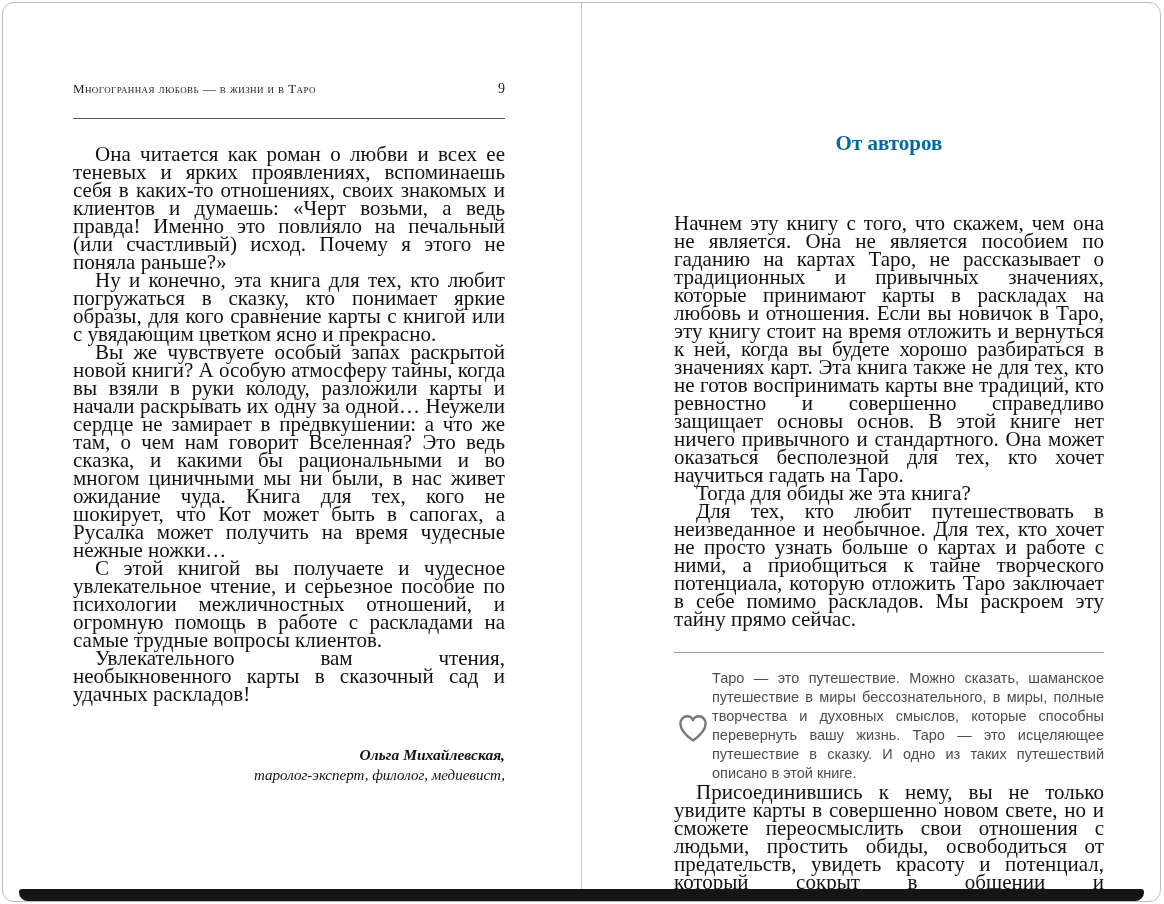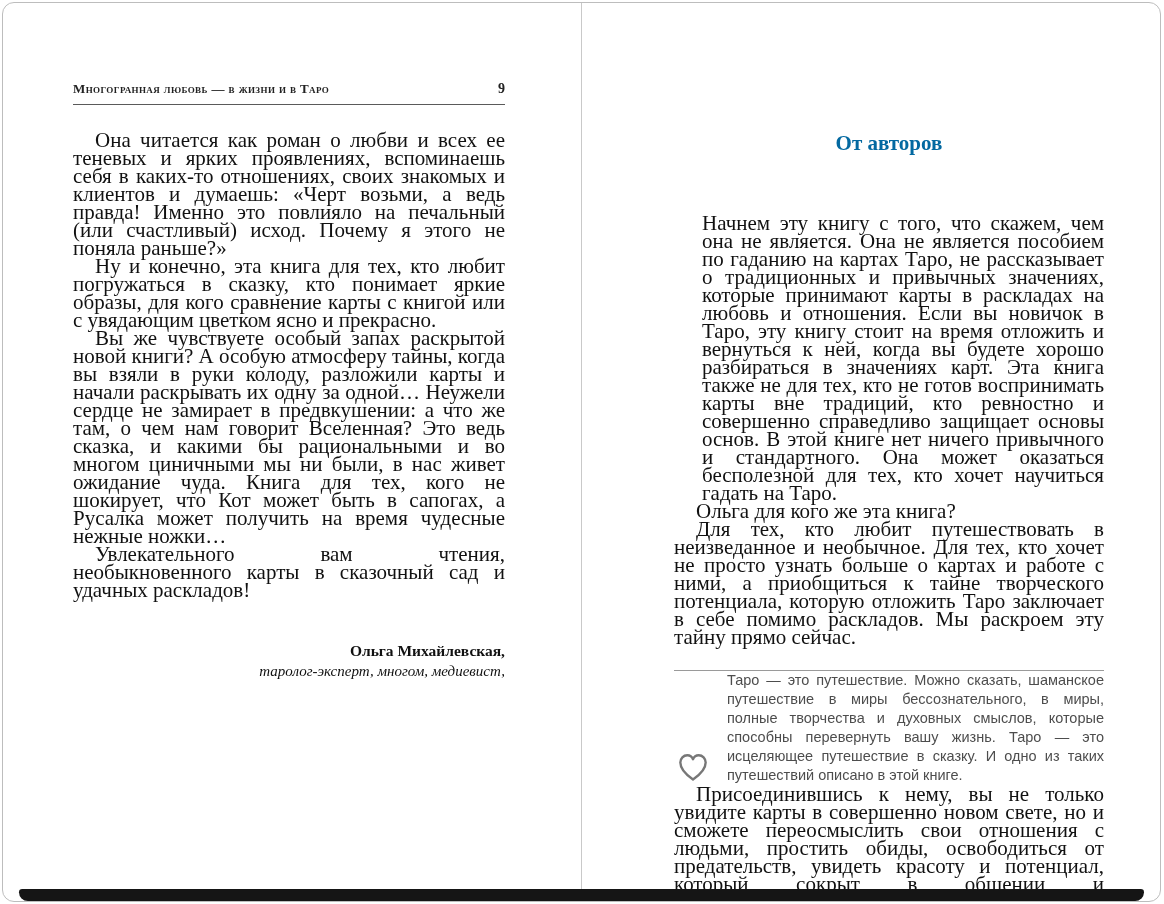--- a/index.html
+++ b/index.html
@@ -41,51 +41,51 @@
   .left-content {
     position: absolute;
     left: 70px; top: 78px;
     width: 432px;
   }
   .running-head {
     display: flex;
     justify-content: space-between;
     align-items: baseline;
     border-bottom: 1px solid #5a5a5a;
-    padding-bottom: 7px;
+    padding-bottom: 21px;
     margin-bottom: 26px;
-    font-weight: bold;
   }
   .running-head-title {
     font-variant: small-caps;
     font-size: 13px;
     letter-spacing: 0.4px;
     color: #222;
   }
   .running-head-page {
     font-size: 14px;
     color: #222;
   }
   .body-text p {
     margin: 0;
     font-size: 21px;
     line-height: 18px;
     text-align: justify;
     text-indent: 22px;
     hyphens: auto;
     -webkit-hyphens: auto;
   }
-  .body-text p.no-indent { text-indent: 0; margin-left: 28px; }
+  .body-text p.no-indent { text-indent: 0; }
   .signature {
     margin-top: 42px;
     text-align: right;
     line-height: 20px;
   }
   .signature .sig-name {
     font-weight: bold;
+    font-style: italic;
     font-size: 15.5px;
   }
   .signature .sig-role {
     font-style: italic;
     font-size: 15px;
   }
 
   
   .right-content {
     position: absolute;
@@ -95,24 +95,23 @@
   .chapter-title {
     margin: 0 0 58px 0;
     text-align: center;
     font-size: 21px;
     font-weight: bold;
     color: #0369a1;
   }
   .callout {
     margin-top: 24px;
     border-top: 1px solid #9a9a9a;
-    padding-top: 0;
+    padding-top: 16px;
     display: flex;
-    align-items: flex-end;
-    gap: 15px;
+    align-items: center;
   }
   .callout-icon {
     flex: 0 0 38px;
     width: 38px; height: 38px;
     margin-top: 2px;
   }
   .callout-text {
     flex: 1;
     font-family: "Liberation Sans", sans-serif;
     font-size: 14.5px;
@@ -135,39 +134,40 @@
 
       <div class="running-head">
         <span class="running-head-title">Многогранная любовь — в жизни и в Таро</span>
         <span class="running-head-page">9</span>
       </div>
 
       <div class="body-text">
         <p>Она читается как роман о любви и всех ее теневых и ярких проявлениях, вспоминаешь себя в каких-то отношениях, своих знакомых и клиентов и думаешь: «Черт возьми, а ведь правда! Именно это повлияло на печальный (или счастливый) исход. Почему я этого не поняла раньше?»</p>
         <p>Ну и конечно, эта книга для тех, кто любит погружаться в сказку, кто понимает яркие образы, для кого сравнение карты с книгой или с увядающим цветком ясно и прекрасно.</p>
         <p>Вы же чувствуете особый запах раскрытой новой книги? А особую атмосферу тайны, когда вы взяли в руки колоду, разложили карты и начали раскрывать их одну за одной… Неужели сердце не замирает в предвкушении: а что же там, о чем нам говорит Вселенная? Это ведь сказка, и какими бы рациональными и во многом циничными мы ни были, в нас живет ожидание чуда. Книга для тех, кого не шокирует, что Кот может быть в сапогах, а Русалка может получить на время чудесные нежные ножки…</p>
+        <p>С этой книгой вы получаете и чудесное увлекательное чтение, и серьезное пособие по психологии межличностных отношений, и огромную помощь в работе с раскладами на самые трудные вопросы клиентов.</p>
         <p>Увлекательного вам чтения, необыкновенного карты в сказочный сад и удачных раскладов!</p>
       </div>
 
       <div class="signature">
         <div class="sig-name">Ольга Михайлевская,</div>
-        <div class="sig-role">таролог-эксперт, многом, медиевист,</div>
+        <div class="sig-role">таролог-эксперт, филолог, медиевист,</div>
       </div>
 
     </div>
   </div>
 
   <div class="page page-right">
     <div class="right-content">
 
       <h1 class="chapter-title">От авторов</h1>
 
       <div class="body-text">
         <p class="no-indent">Начнем эту книгу с того, что скажем, чем она не является. Она не является пособием по гаданию на картах Таро, не рассказывает о традиционных и привычных значениях, которые принимают карты в раскладах на любовь и отношения. Если вы новичок в Таро, эту книгу стоит на время отложить и вернуться к ней, когда вы будете хорошо разбираться в значениях карт. Эта книга также не для тех, кто не готов воспринимать карты вне традиций, кто ревностно и совершенно справедливо защищает основы основ. В этой книге нет ничего привычного и стандартного. Она может оказаться бесполезной для тех, кто хочет научиться гадать на Таро.</p>
-        <p>Ольга для кого же эта книга?</p>
+        <p>Тогда для обиды же эта книга?</p>
         <p>Для тех, кто любит путешествовать в неизведанное и необычное. Для тех, кто хочет не просто узнать больше о картах и работе с ними, а приобщиться к тайне творческого потенциала, которую отложить Таро заключает в себе помимо раскладов. Мы раскроем эту тайну прямо сейчас.</p>
       </div>
 
       <div class="callout">
         <svg class="callout-icon" viewBox="0 0 24 24" xmlns="http://www.w3.org/2000/svg">
           <path d="M12 20.5 C 9.2 18.6, 4 14.6, 4 9.8 C 4 7.2, 6 5.2, 8.4 5.2 C 10 5.2, 11.4 6.2, 12 7.7 C 12.6 6.2, 14 5.2, 15.6 5.2 C 18 5.2, 20 7.2, 20 9.8 C 20 14.6, 14.8 18.6, 12 20.5 Z" fill="none" stroke="#777" stroke-width="1.5" stroke-linejoin="round"></path>
         </svg>
         <div class="callout-text">Таро — это путешествие. Можно сказать, шаманское путешествие в миры бессознательного, в миры, полные творчества и духовных смыслов, которые способны перевернуть вашу жизнь. Таро — это исцеляющее путешествие в сказку. И одно из таких путешествий описано в этой книге.</div>
       </div>
 

